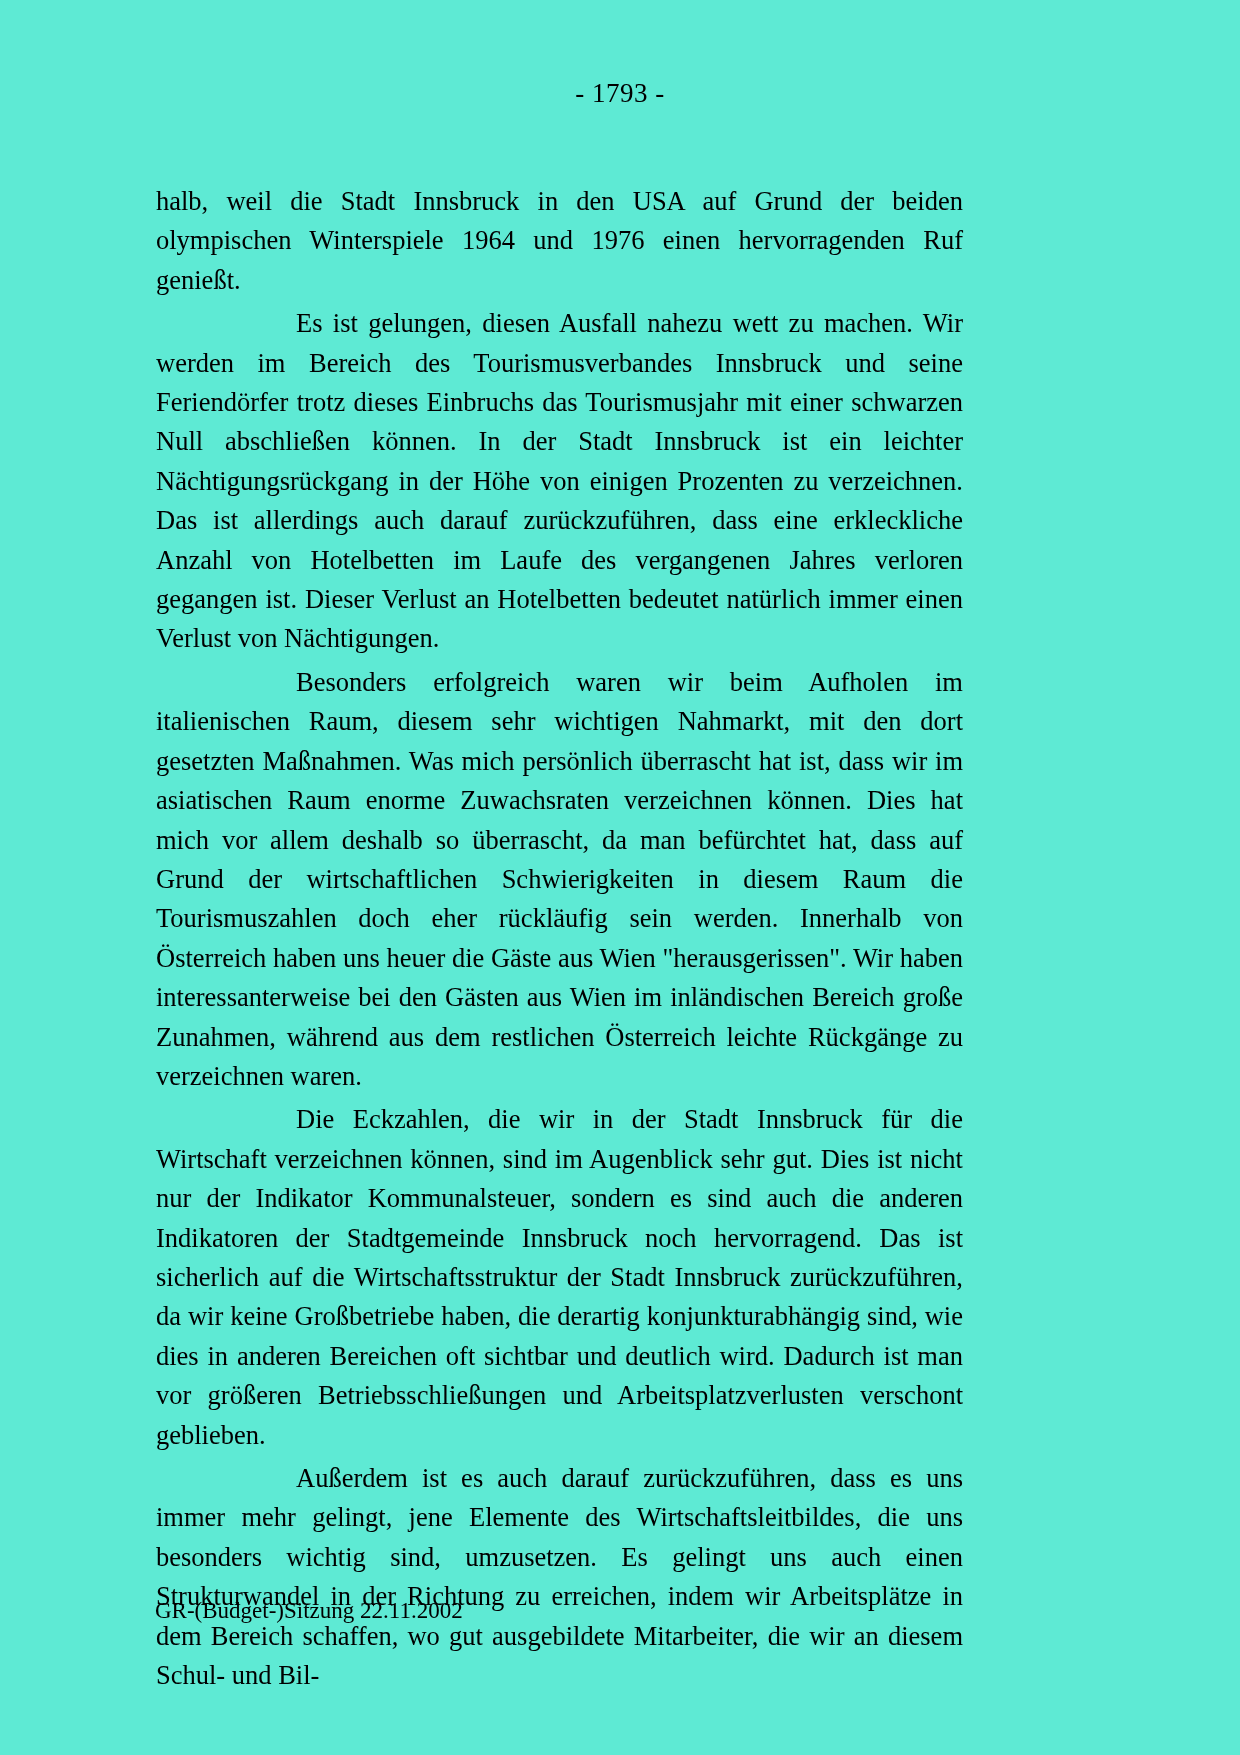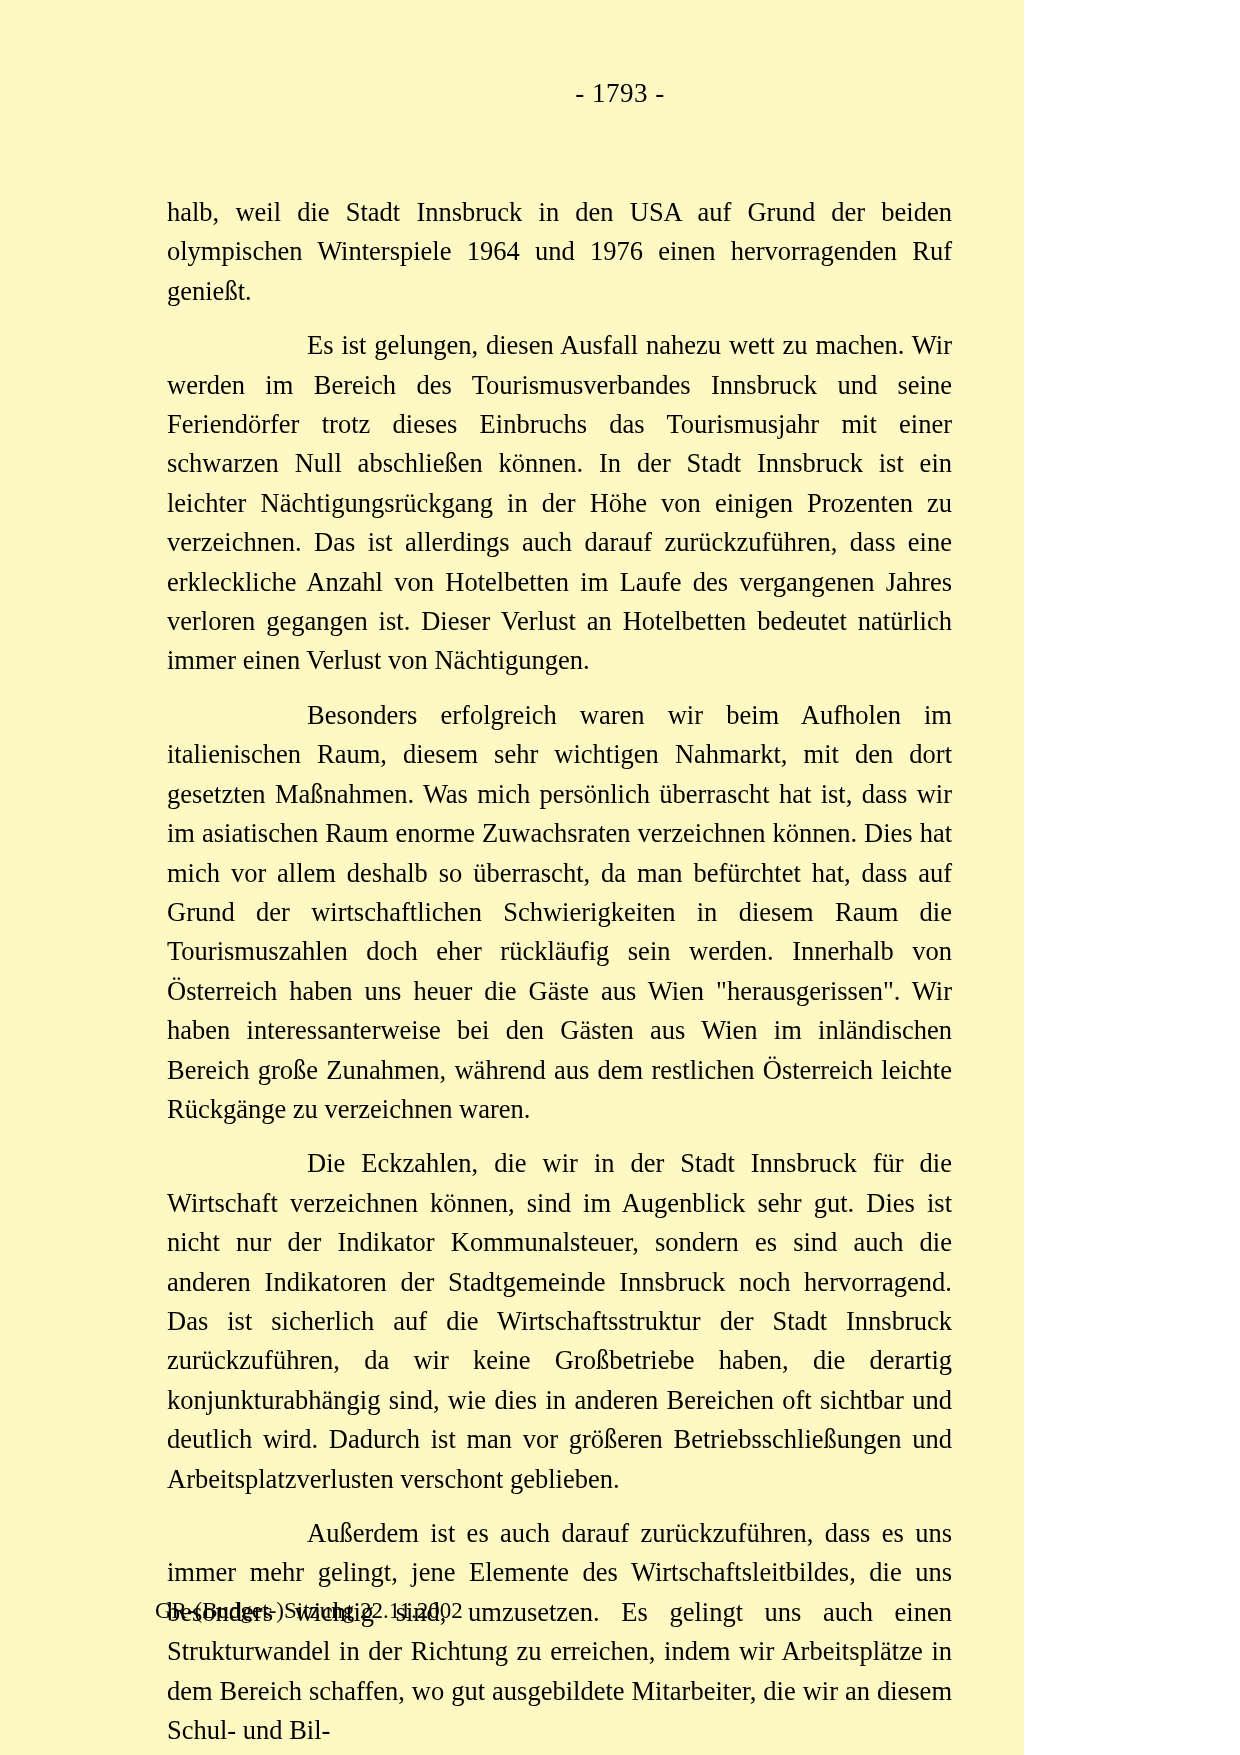--- a/index.html
+++ b/index.html
@@ -2,23 +2,23 @@
 <html lang="de"><head>
 <meta charset="utf-8">
 <style>
   html, body {
     margin: 0;
     padding: 0;
     background: #ffffff;
   }
   .page {
     position: relative;
-    width: 1024px;
+    width: 1240px;
     height: 1755px;
-    background: #fef9c3;
+    background: #5eead4;
     font-family: "Liberation Serif", serif;
     color: #000000;
     box-sizing: border-box;
     overflow: hidden;
   }
   .page-number {
     position: absolute;
     top: 78px;
     left: 0;
     width: 1240px;
@@ -30,21 +30,21 @@
     position: absolute;
     top: 178px;
     left: 152px;
     width: 815px;
     font-size: 26.5px;
     line-height: 39.4px;
     text-align: justify;
     text-justify: inter-word;
   }
   .body-text p {
-    margin: 15px;
+    margin: 4px;
     text-indent: 0;
   }
   .body-text p.indented {
     text-indent: 140px;
   }
   .footer {
     position: absolute;
     left: 155px;
     top: 1598px;
     font-size: 23px;

